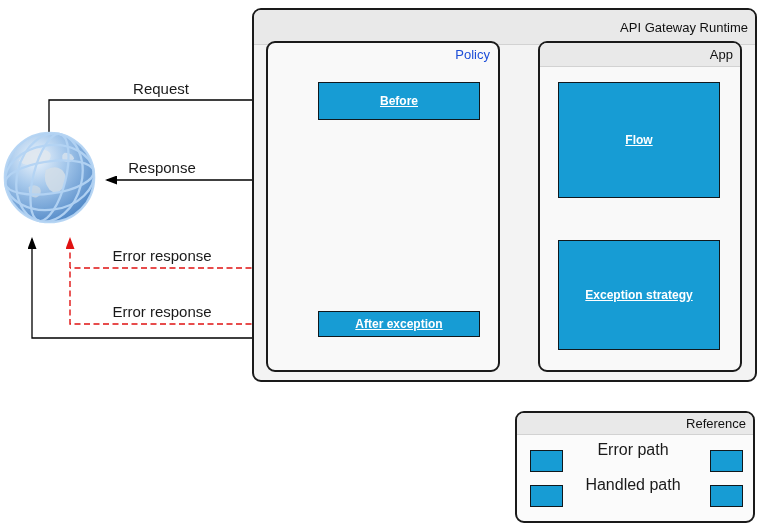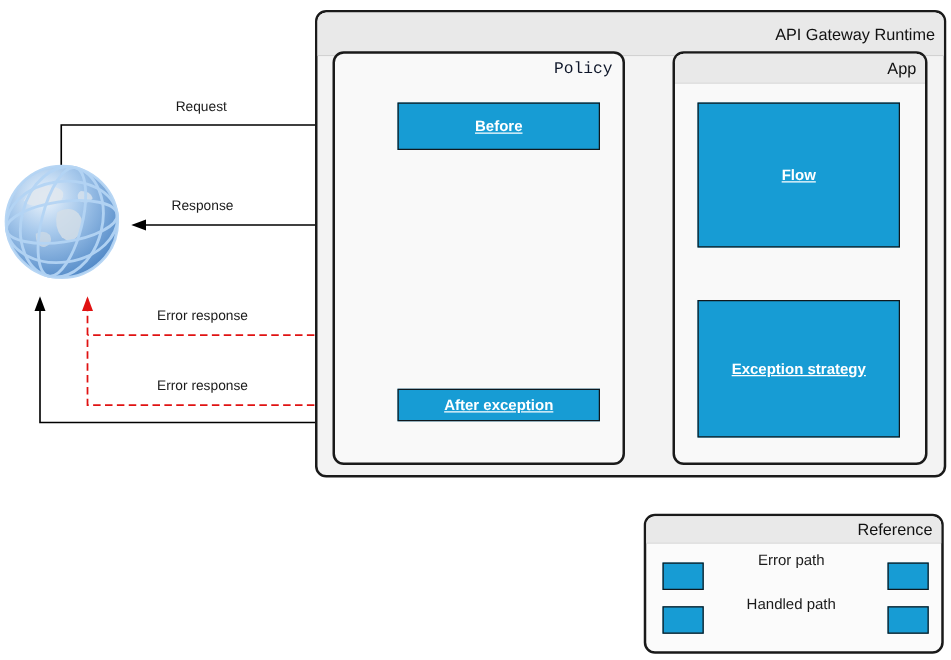--- a/index.html
+++ b/index.html
@@ -11,51 +11,51 @@
   .container{position:absolute;border:2px solid #1a1a1a;border-radius:9px;box-sizing:border-box;}
   #runtime-container{left:252px;top:8px;width:505px;height:374px;background:#f3f3f3;}
   .strip{
     display:flex;justify-content:flex-end;align-items:center;
     background:#e9e9e9;border-bottom:1px solid #d2d2d2;
     border-radius:7px 7px 0 0;padding:0 7px;box-sizing:border-box;
     font-size:13px;color:#111;
   }
   #runtime-strip{height:35px;}
   #policy-container{left:266px;top:41px;width:234px;height:331px;background:#f9f9f9;}
-  #policy-title{position:absolute;top:4px;right:8px;font-size:13px;color:#0f172a;font-family:Liberation Mono, monospace;}
+  #policy-title{position:absolute;top:4px;right:8px;font-size:13px;color:#1d4ed8;}
   #app-container{left:538px;top:41px;width:204px;height:331px;background:#f9f9f9;}
   #app-strip{height:24px;}
   
   .node{
     position:absolute;background:#179cd4;border:1px solid #10181d;box-sizing:border-box;
     color:#fff;font-weight:bold;font-size:12px;
     display:flex;align-items:center;justify-content:center;text-align:center;text-decoration:underline;
   }
   #node-before{left:50px;top:39px;width:162px;height:38px;}
   #node-after{left:50px;top:118px;width:162px;height:38px;}
   #node-before-exception{left:50px;top:198px;width:162px;height:38px;}
   #node-after-exception{left:50px;top:268px;width:162px;height:26px;}
   #node-flow{left:18px;top:39px;width:162px;height:116px;}
   #node-exception-strategy{left:18px;top:197px;width:162px;height:110px;}
   
-  .edge-label{position:absolute;font-size:11px;color:#1a1a1a;text-align:center;white-space:nowrap;}
+  .edge-label{position:absolute;font-size:15px;color:#1a1a1a;text-align:center;white-space:nowrap;}
   #lbl-request{left:111px;top:80px;width:100px;}
   #lbl-response{left:112px;top:159px;width:100px;}
   #lbl-error-response-1{left:102px;top:247px;width:120px;}
   #lbl-error-response-2{left:102px;top:303px;width:120px;}
   #lbl-handled{left:86px;top:345px;width:160px;}
   
   #reference-container{left:515px;top:411px;width:240px;height:112px;background:#fbfbfb;}
   #reference-strip{height:22px;}
   .legend-node{position:absolute;width:33px;height:22px;background:#179cd4;border:1px solid #10181d;box-sizing:border-box;}
   #legend-err-left{left:13px;top:37px;}
   #legend-err-right{left:193px;top:37px;}
   #legend-norm-left{left:13px;top:72px;}
   #legend-norm-right{left:193px;top:72px;}
-  .legend-label{position:absolute;font-size:12px;color:#1a1a1a;text-align:center;width:110px;}
+  .legend-label{position:absolute;font-size:16px;color:#1a1a1a;text-align:center;width:110px;}
   #lbl-error-path{left:61px;top:28px;}
   #lbl-normal-path{left:61px;top:63px;}
   
   #wires{position:absolute;left:0;top:0;width:761px;height:528px;pointer-events:none;}
   #globe{position:absolute;left:2px;top:130px;width:95px;height:95px;}
 </style>
 </head>
 <body>
 
 <div id="canvas">

